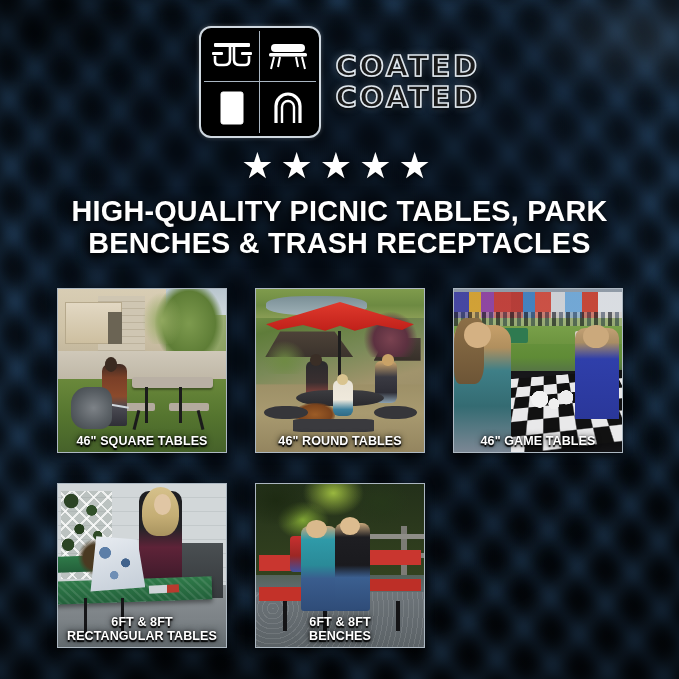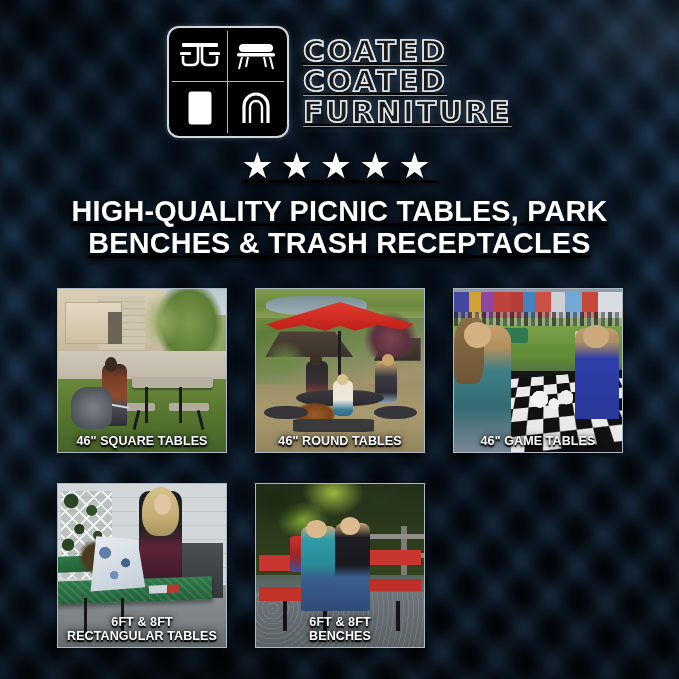--- a/index.html
+++ b/index.html
@@ -52,21 +52,21 @@
   .bg-vignette {
     background:radial-gradient(ellipse 78% 72% at 50% 44%, rgba(0,0,0,0) 38%, rgba(0,0,0,.55) 100%);
   }
   
   .bg-center-dim {
     position:absolute; left:30px; top:10px; width:619px; height:660px;
     background:radial-gradient(ellipse 62% 60% at 50% 36%, rgba(4,10,18,.78) 0%, rgba(4,10,18,.45) 60%, rgba(4,10,18,0) 100%);
     filter:blur(6px);
   }
 
-  .content { position:relative; z-index:5; width:679px; height:679px;text-decoration:underline; }
+  .content { position:relative; z-index:5; width:679px; height:679px; }
 
   
   .logo-row {
     display:flex; align-items:center; justify-content:center;
     gap:14px; padding-top:26px;
   }
   .logo-mark {
     width:122px; height:112px; background:#000;
     border:2px solid #cfd8e0; border-radius:12px;
     display:grid; grid-template-columns:1fr 1fr; grid-template-rows:1fr 1fr;
@@ -615,21 +615,20 @@
           <svg width="38" height="38" viewBox="0 0 38 38" aria-hidden="true">
             <path d="M7 34 V17 a12 12 0 0 1 24 0 V34" stroke="#fff" stroke-width="3.2" fill="none"></path>
             <path d="M13 34 V18 a6 6 0 0 1 12 0 V34" stroke="#fff" stroke-width="2.4" fill="none"></path>
           </svg>
         </div>
       </div>
 
       <div class="logo-wordmark">
         <div class="logo-line">COATED</div>
         <div class="logo-line">COATED</div>
-        <div class="logo-line">FURNITURE</div>
       </div>
     </div>
 
     <div class="stars">★★★★★</div>
 
     <div class="headline">
       <div>HIGH-QUALITY PICNIC TABLES, PARK</div>
       <div>BENCHES &amp; TRASH RECEPTACLES</div>
     </div>
 

